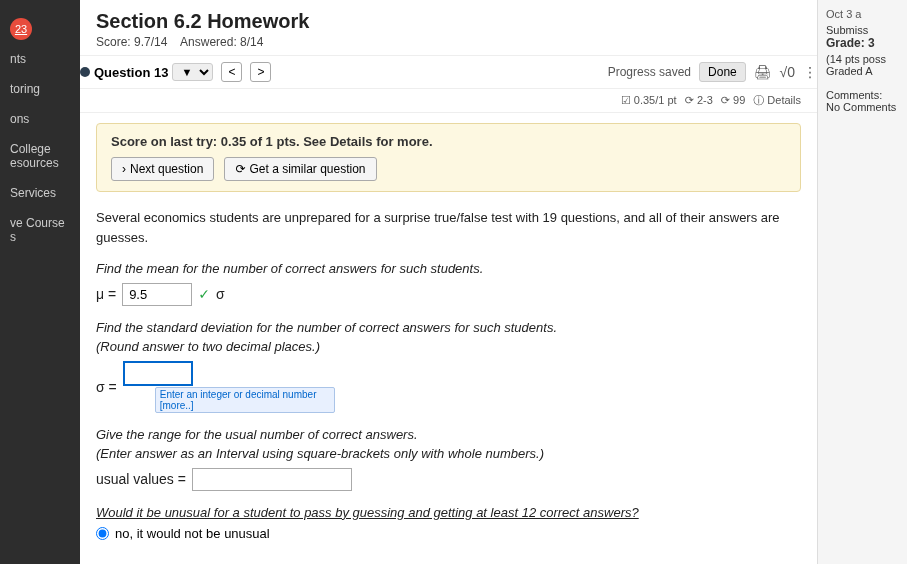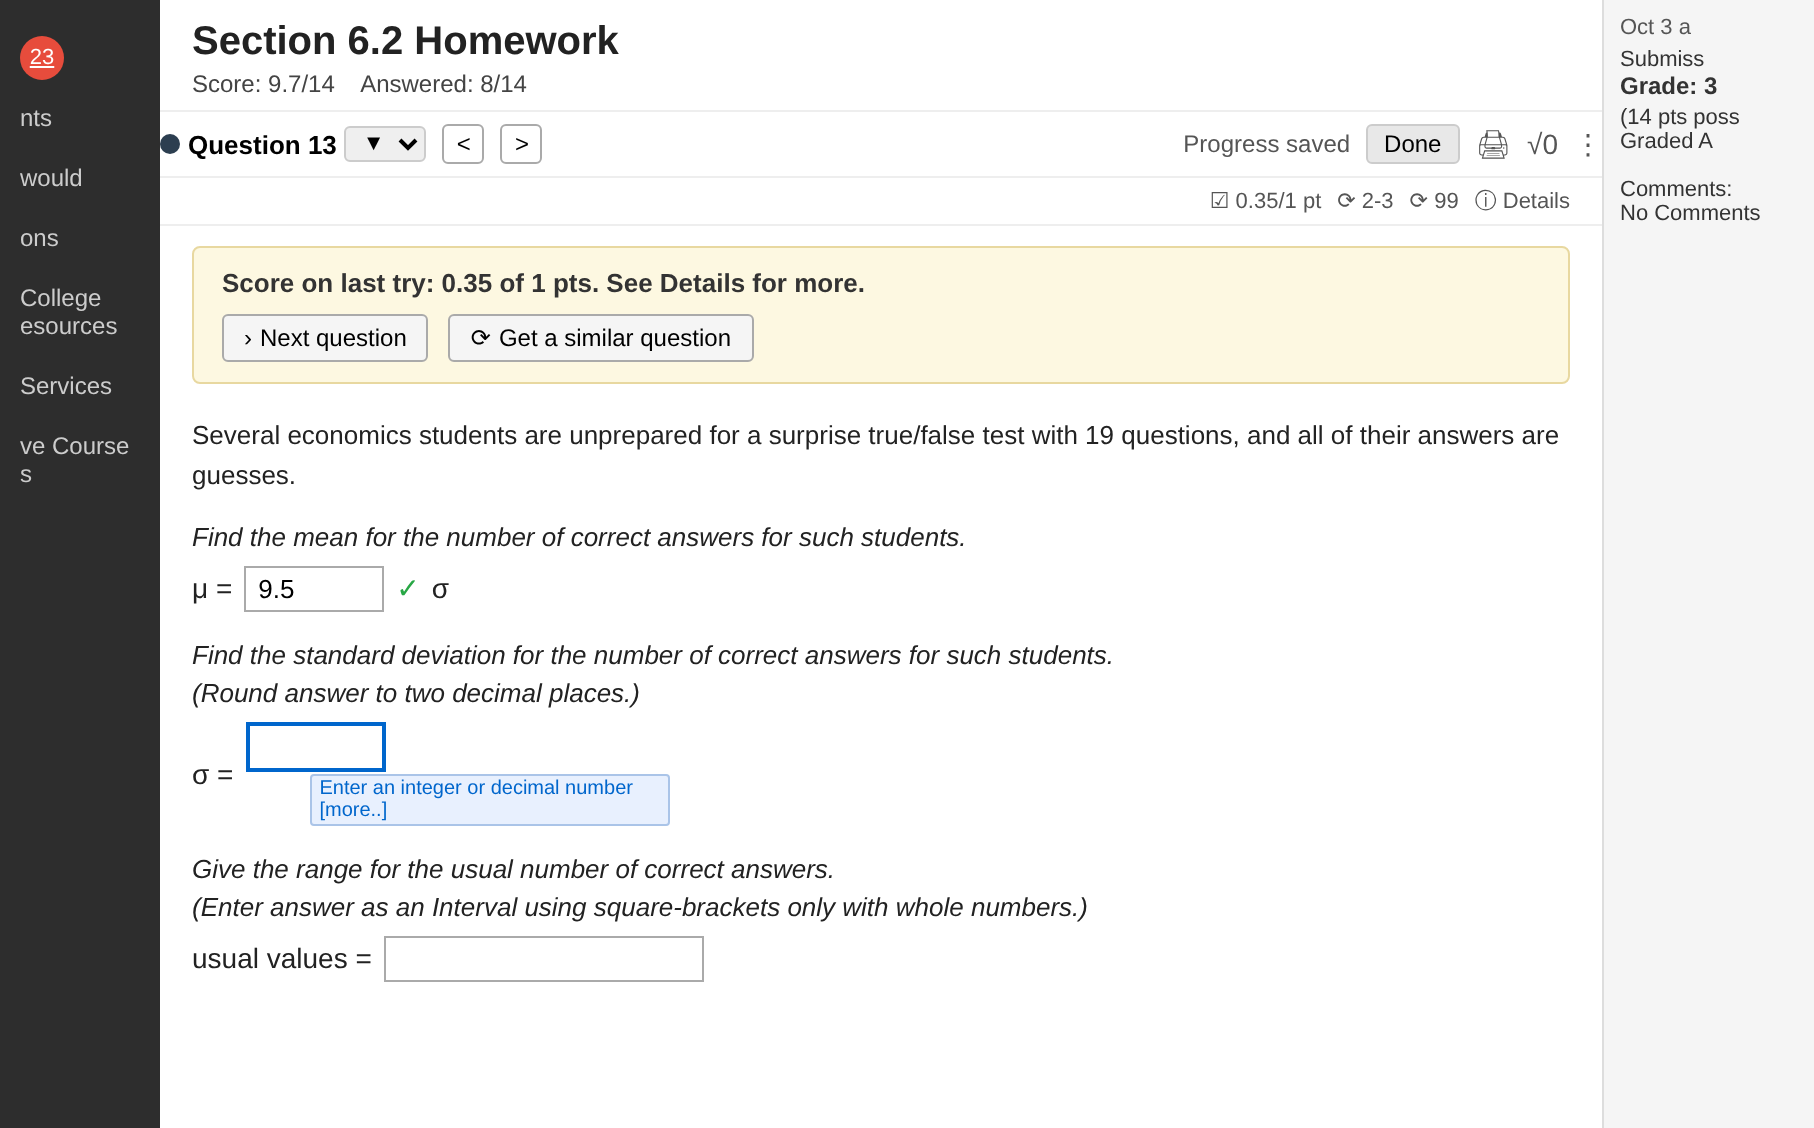--- a/index.html
+++ b/index.html
@@ -37,21 +37,21 @@
     }
     .sidebar-item {
       padding: 8px 10px;
       font-size: 12px;
       color: #ccc;
       cursor: pointer;
     }
 
     
     .right-panel {
-      width: 106px;
+      width: 90px;
       background: #f5f5f5;
       border-left: 1px solid #ddd;
       padding: 8px;
       font-size: 11px;
       color: #333;
       flex-shrink: 0;
     }
     .right-panel .date {
       font-size: 11px;
       color: #555;
@@ -292,21 +292,21 @@
       align-items: center;
       gap: 3px;
     }
   </style>
 </head>
 <body>
 
 <div class="sidebar">
   <div class="sidebar-badge">23</div>
   <div class="sidebar-item">nts</div>
-  <div class="sidebar-item">would</div>
+  <div class="sidebar-item">toring</div>
   <div class="sidebar-item">ons</div>
   <div class="sidebar-item">College<br>esources</div>
   <div class="sidebar-item">Services</div>
   <div class="sidebar-item">ve Course<br>s</div>
 </div>
 
 <div class="main">
 
   <div class="header">
     <div class="header-title">Section 6.2 Homework</div>
@@ -390,20 +390,33 @@
       <div class="part-label">Give the range for the usual number of correct answers.</div>
       <div class="part-label">
         <em>(Enter answer as an Interval using square-brackets only with whole numbers.)</em>
       </div>
       <div class="input-row">
         <span class="math-symbol">usual values =</span>
         <input class="range-input" type="text" style="">
       </div>
     </div>
 
+    <div class="question-part">
+      <div class="part-label">
+        <span class="underlined-text">Would it be unusual for a student to pass by guessing and getting at least 12 correct answers?</span>
+      </div>
+      <div class="radio-group">
+        <div class="radio-item">
+          <input type="radio" name="unusual" checked="" style="">
+          <label>no, it would not be unusual</label>
+        </div>
+
+      </div>
+
+    </div>
 
   </div>
 </div>
 
 <div class="right-panel">
   <div class="date">Oct 3 a</div>
   <div>Submiss</div>
   <div class="grade-label">Grade: 3</div>
   <div>(14 pts poss</div>
   <div>Graded A</div>

